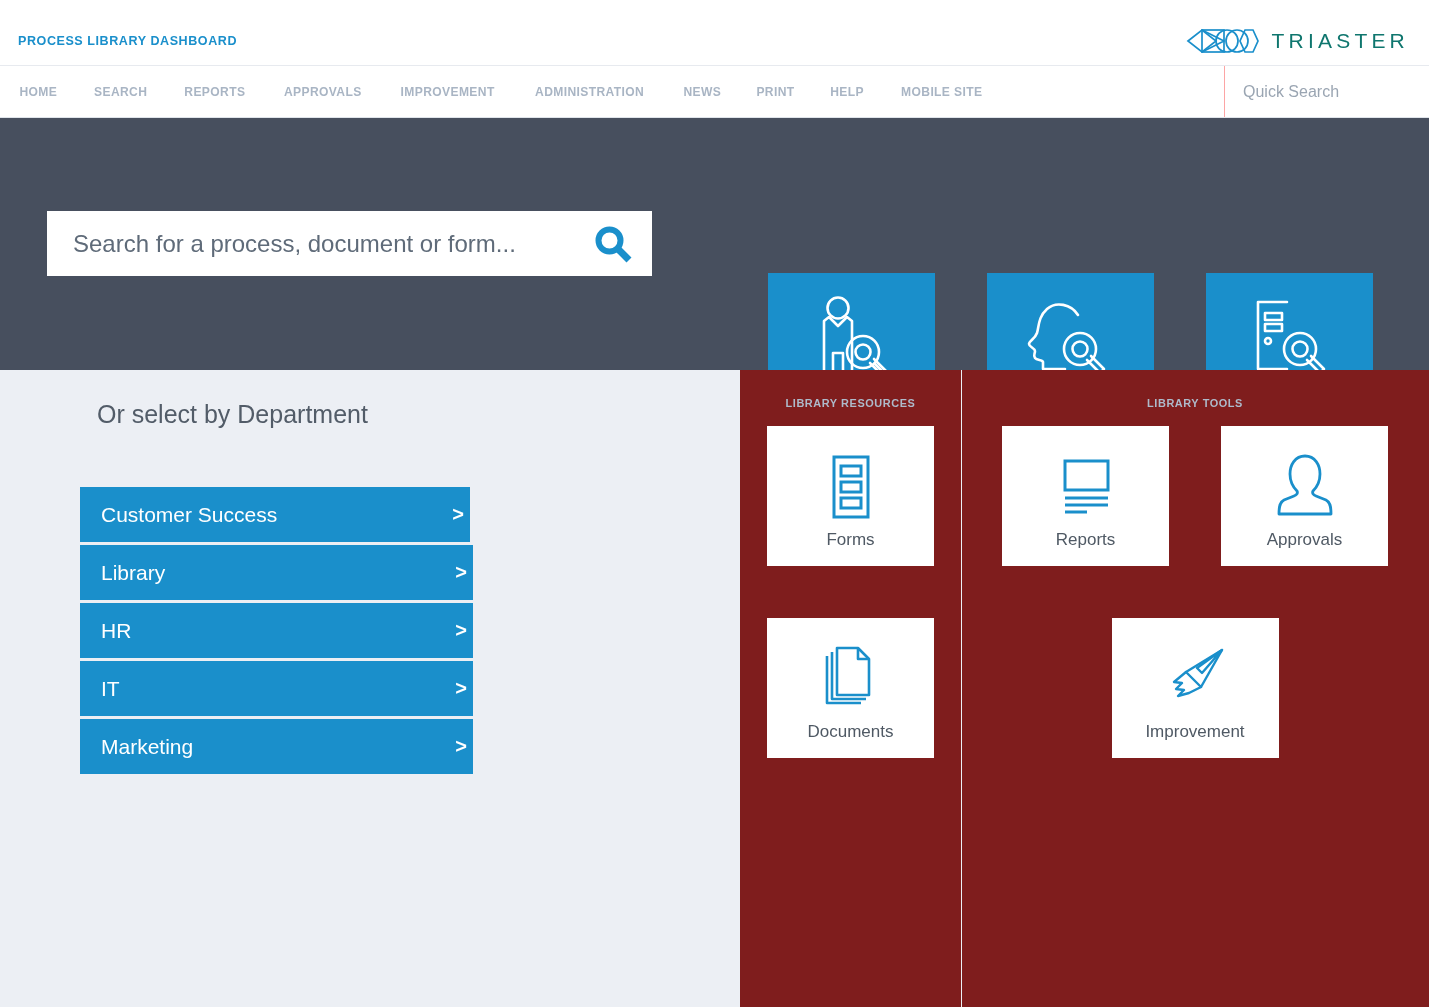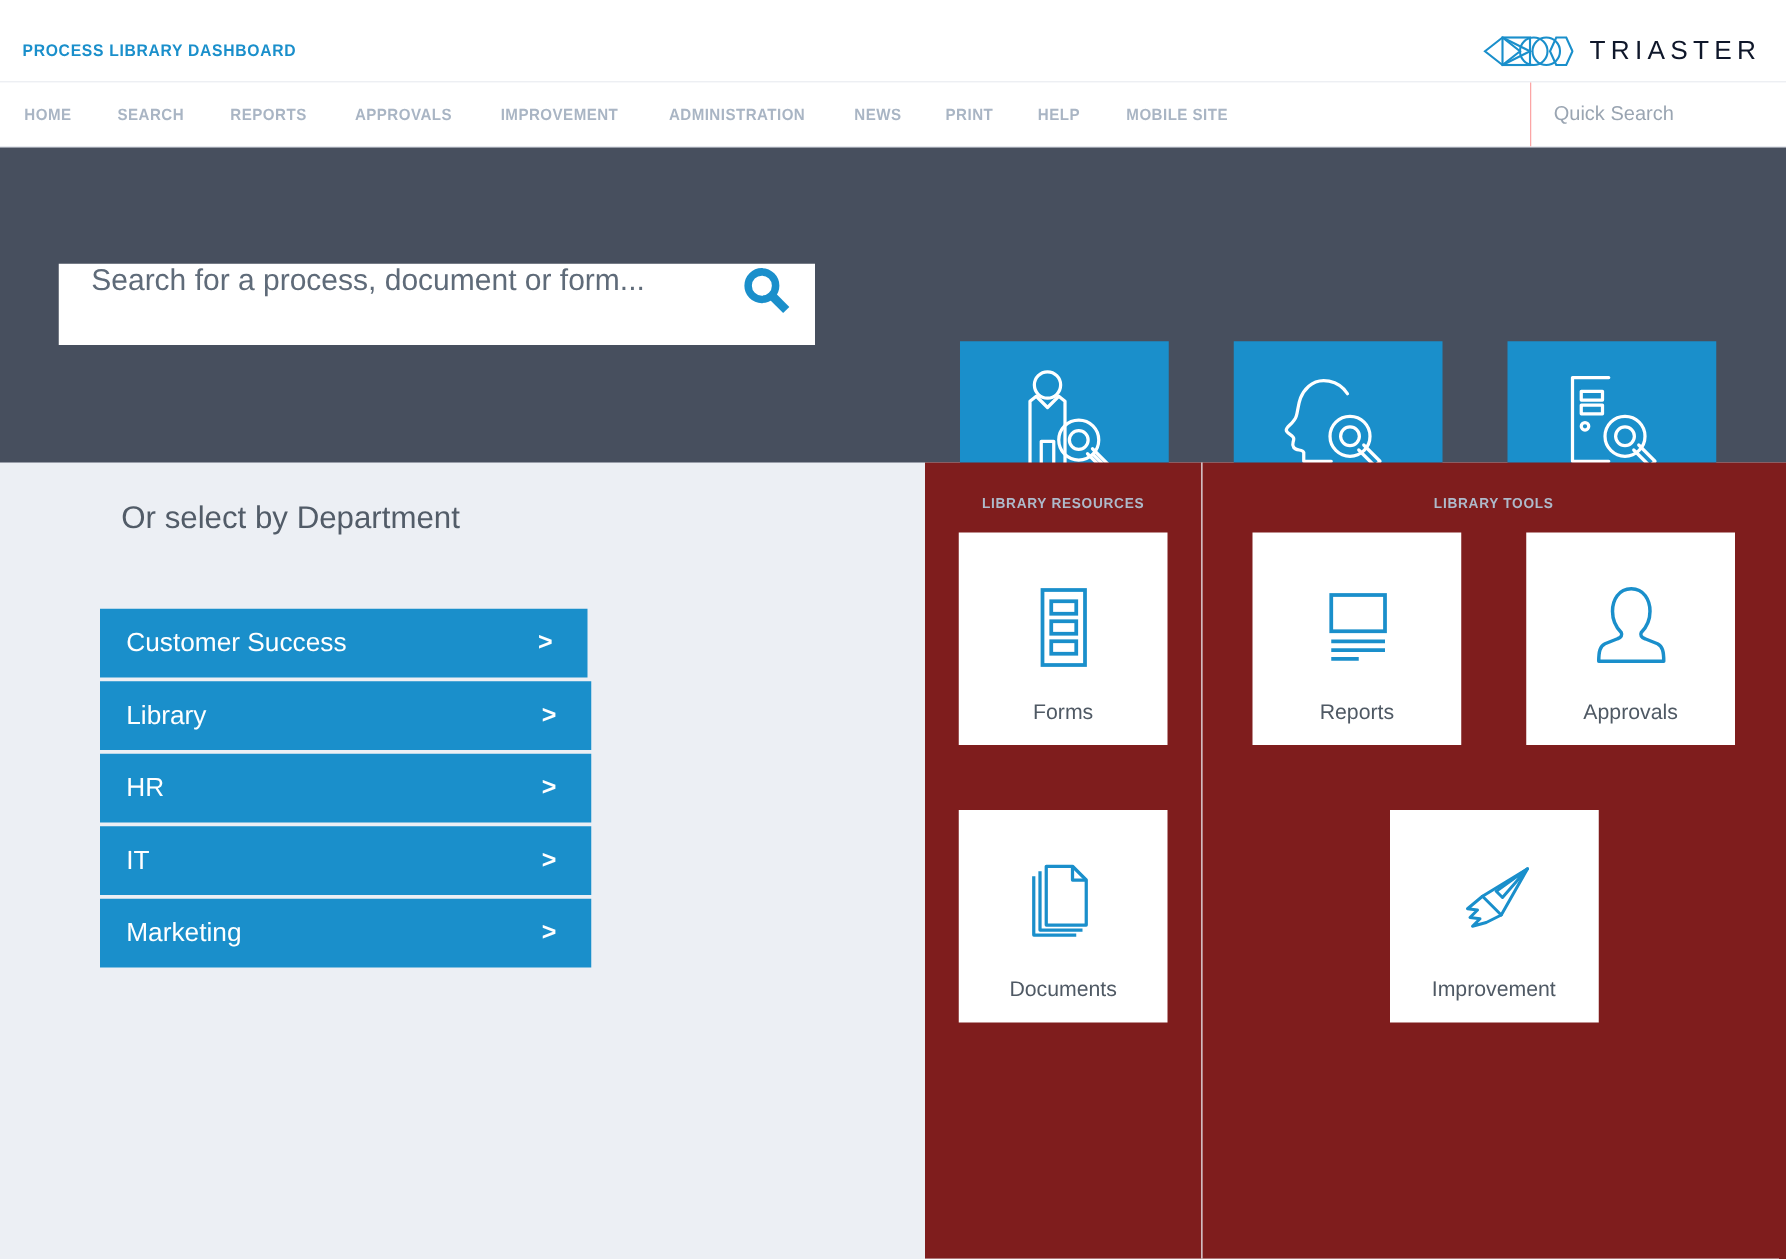--- a/index.html
+++ b/index.html
@@ -25,21 +25,21 @@
     font-weight: bold;
     font-size: 13.5px;
     letter-spacing: 0.6px;
     font-family: "Liberation Sans", sans-serif;
     transform: scaleX(0.93);
     transform-origin: left center;
   }
   .logo-wrap { display: flex; align-items: center; gap: 13px; padding-right: 2px; }
   .logo-mark { display: block; }
   .logo-word {
-    color: #0f172a;
+    color: #0f766e;
     font-size: 21px;
     letter-spacing: 4.2px;
     font-family: "Liberation Sans", sans-serif;
   }
 
   
   .navbar {
     height: 52px;
     background: #ffffff;
     display: flex;
@@ -85,21 +85,21 @@
     height: 252px;
     background: #474f5e;
     position: relative;
   }
   .hero-search {
     position: absolute;
     left: 47px; top: 93px;
     width: 605px; height: 65px;
     background: #ffffff;
     display: flex;
-    align-items: flex-start;
+    align-items: center;
     padding: 0 18px 0 26px;
   }
   .hero-search input {
     flex: 1;
     border: none; outline: none;
     font-size: 24px;
     color: #54606e;
     font-family: "Liberation Sans", sans-serif;
     background: transparent;
   }
@@ -148,21 +148,21 @@
     margin-left: 17px;
   }
   .dept-list { display: flex; flex-direction: column; gap: 3px; }
   .dept-item {
     background: #1a8fcb;
     height: 55px;
     width: 393px;
     display: flex;
     align-items: center;
     justify-content: space-between;
-    padding: 0 28px 0 21px;
+    padding: 0 6px 0 21px;
     color: #ffffff;
     font-size: 21px;
     cursor: pointer;
     gap: 43px;
   }
   .dept-item.first { width: 390px; }
   .dept-item .chev { font-size: 20px; font-weight: bold; }
 
   
   .right-col {
@@ -193,21 +193,21 @@
     transform: scaleX(0.95);
   }
   .tile-grid {
     display: flex;
     flex-wrap: wrap;
     justify-content: center;
     gap: 52px 52px;
   }
   .panel-resources .tile-grid { gap: 52px 0; }
   .tool-tile {
-    width: 167px; height: 170px;
+    width: 167px; height: 140px;
     background: #ffffff;
     position: relative;
     cursor: pointer;
     display: flex;
     flex-direction: column;
     align-items: center;
     justify-content: center;
   }
   .tool-tile .ico { margin-top: -14px; }
   .tool-tile .lbl {

